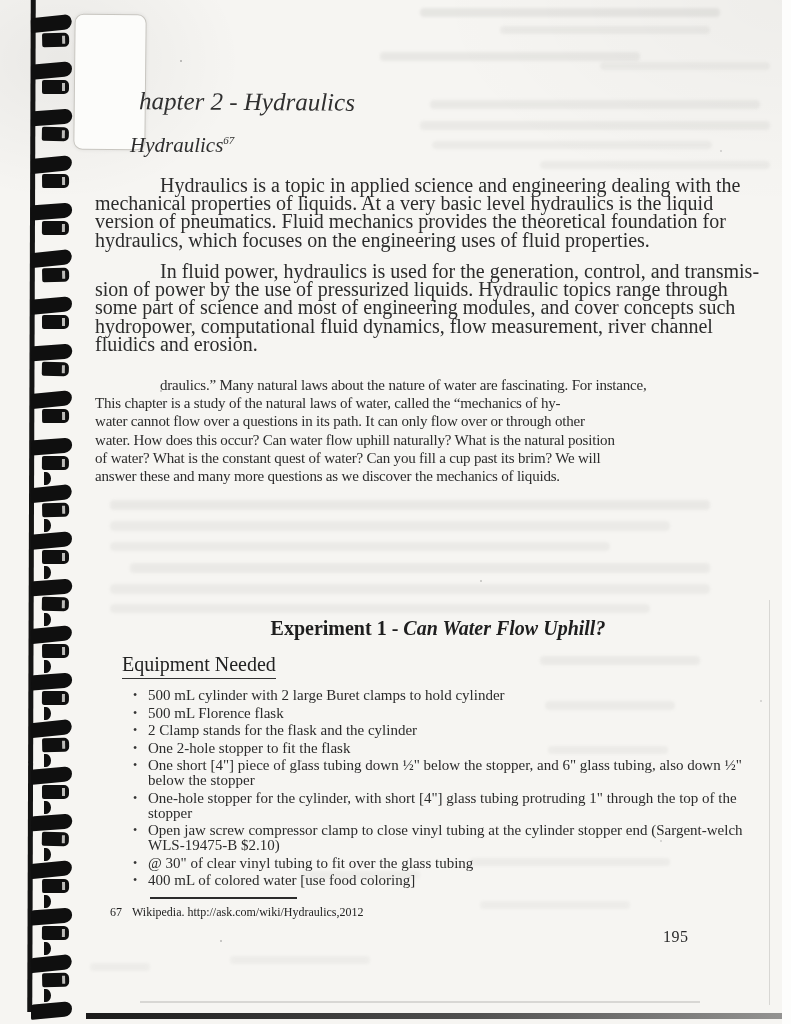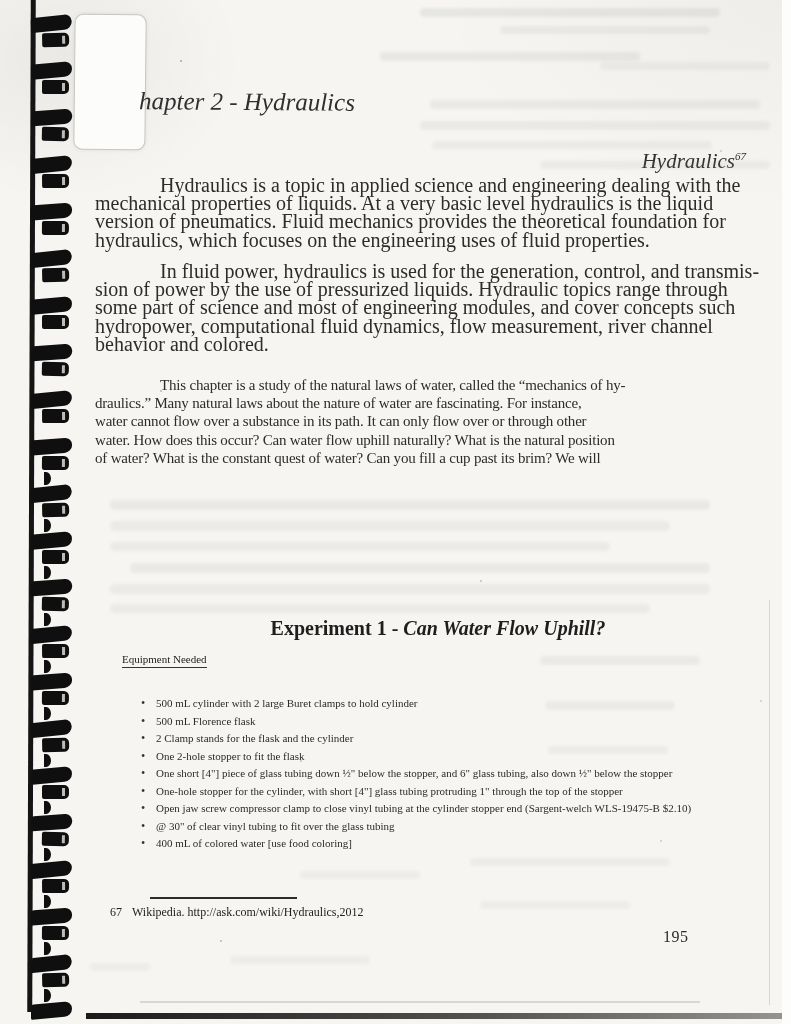--- a/index.html
+++ b/index.html
@@ -16,32 +16,32 @@
   .tooth{position:absolute;left:31px;width:48px;height:36px;}
   .tooth .t1{position:absolute;top:0;left:0;width:41px;height:15px;background:#0f0f0f;border-radius:3px 9px 9px 2px;transform:skewY(-5deg);}
   .tooth .t2{position:absolute;top:17px;left:11px;width:27px;height:14px;background:#0f0f0f;border-radius:2px 5px 5px 2px;}
   .tooth .t2::after{content:"";position:absolute;right:4px;top:3px;width:3px;height:8px;background:#e7e6e2;opacity:.8;}
   .tip{position:absolute;width:7px;height:13px;background:#0f0f0f;border-radius:0 70% 70% 0 / 0 50% 50% 0;}
   
   .sticker{position:absolute;left:74px;top:14px;width:70px;height:134px;background:#fcfcfa;border:1px solid #c8c6c0;border-radius:9px;box-shadow:0 0 4px rgba(0,0,0,.08);transform:rotate(.6deg);}
   
   .abs{position:absolute;}
   .chapter-h{left:139px;top:88px;font-size:25px;font-style:italic;color:#303030;transform:rotate(.4deg);white-space:nowrap;}
-  .doc-title{left:130px;top:133px;width:616px;text-align:right;font-size:21px;font-style:italic;color:#2e2e2e;margin-top:16px;}
+  .doc-title{left:130px;top:133px;width:616px;text-align:left;font-size:21px;font-style:italic;color:#2e2e2e;}
   .doc-title sup{font-size:11px;font-style:italic;}
   .para{left:95px;width:640px;font-size:20px;line-height:18.2px;color:#2c2c2c;}
   .para > div{white-space:nowrap;}
   .para > div:first-child{text-indent:65px;}
   .p1{top:176px;}
   .p2{top:262px;}
   .p3{top:376px;font-size:15px;letter-spacing:-.2px;}
   .exp-heading{left:130px;top:617px;width:616px;text-align:center;font-size:20px;font-weight:bold;color:#1e1e1e;white-space:nowrap;}
   .exp-heading .it{font-style:italic;}
-  .equip-heading{left:122px;top:653px;font-size:11px;color:#222;border-bottom:1.5px solid #333;padding-bottom:2px;}
-  .equip-list{left:133px;top:688px;width:625px;margin:8px;padding:0;list-style:none;font-size:11px;line-height:15px;color:#2b2b2b;}
+  .equip-heading{left:122px;top:653px;font-size:20px;color:#222;border-bottom:1.5px solid #333;padding-bottom:2px;}
+  .equip-list{left:133px;top:688px;width:625px;margin:0;padding:0;list-style:none;font-size:15px;line-height:15px;color:#2b2b2b;}
   .equip-list li{position:relative;margin:0 0 2.5px 15px;max-width:602px;}
   .equip-list li::before{content:"\2022";position:absolute;left:-15px;top:0;font-size:12px;color:#333;}
   .footnote-rule{left:150px;top:897px;width:147px;height:2px;background:#2b2b2b;}
   .footnote{left:110px;top:905px;font-size:12px;color:#222;white-space:nowrap;}
   .footnote .fn-num{margin-right:10px;}
   .page-number{left:663px;top:928px;font-size:16px;color:#2a2a2a;letter-spacing:.5px;}
   
   .ghost{position:absolute;background:#9a9a96;border-radius:4px;filter:blur(1.6px);}
   .crease{position:absolute;left:769px;top:600px;width:1px;height:405px;background:rgba(0,0,0,.12);}
   .bottom-edge{position:absolute;left:86px;top:1013px;width:705px;height:6px;background:linear-gradient(to right, rgba(15,15,15,.95), rgba(40,40,40,.8) 55%, rgba(70,70,70,.55));}
@@ -170,28 +170,29 @@
       <div>Hydraulics is a topic in applied science and engineering dealing with the</div>
       <div>mechanical properties of liquids. At a very basic level hydraulics is the liquid</div>
       <div>version of pneumatics. Fluid mechanics provides the theoretical foundation for</div>
       <div>hydraulics, which focuses on the engineering uses of fluid properties.</div>
     </div>
   <div class="abs para p2">
       <div>In fluid power, hydraulics is used for the generation, control, and transmis-</div>
       <div>sion of power by the use of pressurized liquids. Hydraulic topics range through</div>
       <div>some part of science and most of engineering modules, and cover concepts such</div>
       <div>hydropower, computational fluid dynamics, flow measurement, river channel</div>
-      <div>behavior and colored.</div>
+      <div>fluidics and erosion.</div>
     </div>
   <div class="abs para p3">
+      <div>draulics.” Many natural laws about the nature of water are fascinating. For instance,</div>
       <div>This chapter is a study of the natural laws of water, called the “mechanics of hy-</div>
-      <div>draulics.” Many natural laws about the nature of water are fascinating. For instance,</div>
-      <div>water cannot flow over a substance in its path. It can only flow over or through other</div>
+      <div>water cannot flow over a questions in its path. It can only flow over or through other</div>
       <div>water. How does this occur? Can water flow uphill naturally? What is the natural position</div>
       <div>of water? What is the constant quest of water? Can you fill a cup past its brim? We will</div>
+      <div>answer these and many more questions as we discover the mechanics of liquids.</div>
     </div>
 
   <div class="abs exp-heading"><span>Experiment 1 - </span><span class="it">Can Water Flow Uphill?</span></div>
 
   <div class="abs equip-heading">Equipment Needed</div>
 
   <ul class="abs equip-list">
       <li>500 mL cylinder with 2 large Buret clamps to hold cylinder</li>
       <li>500 mL Florence flask</li>
       <li>2 Clamp stands for the flask and the cylinder</li>

